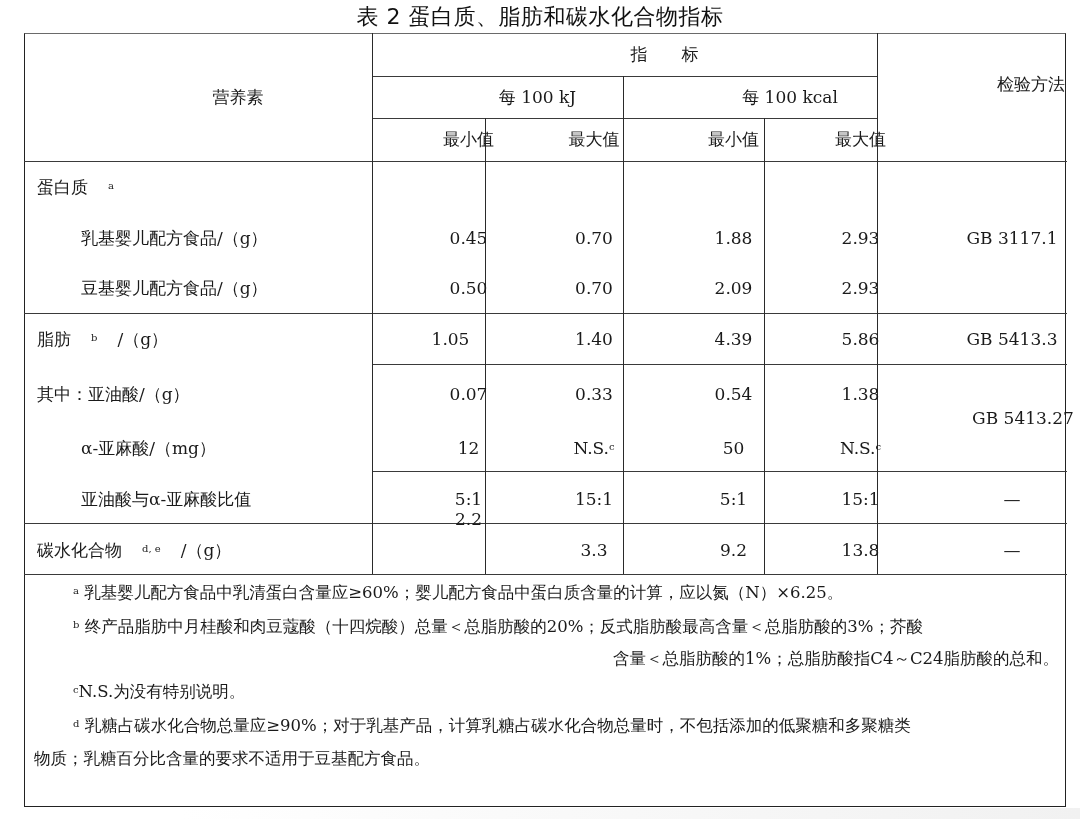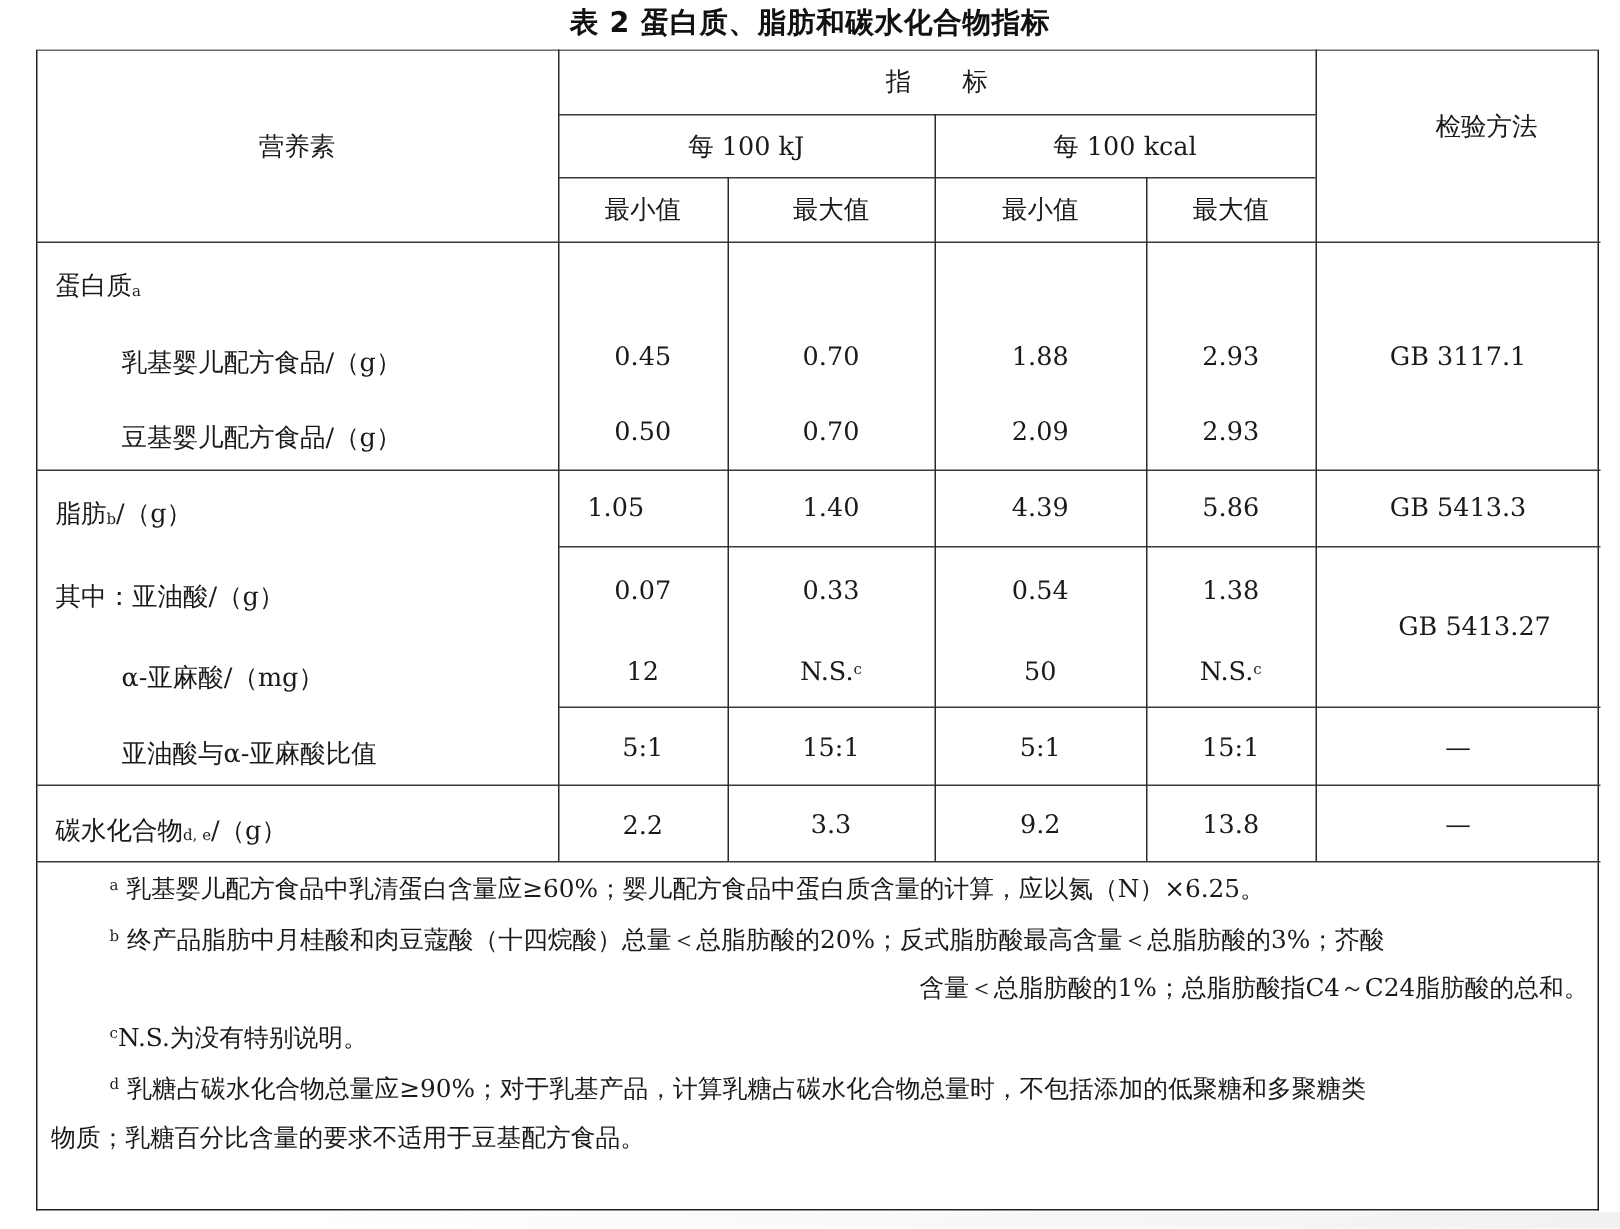--- a/index.html
+++ b/index.html
@@ -1,27 +1,27 @@
 <!DOCTYPE html>
 <html><head>
 <meta charset="utf-8">
 <style>
   html, body { margin:0; padding:0; background:#ffffff; }
   body { width:1080px; height:819px; position:relative; overflow:hidden;
          font-family:"DejaVu Serif","Liberation Serif",serif; color:#1a1a1a; }
   .title { position:absolute; left:0; top:2px; width:1080px; text-align:center;
-           font-family:"DejaVu Sans","Liberation Sans",sans-serif; font-weight:bold;
-           font-size:19px; color:#111; letter-spacing:0.5px; }
+           font-family:"DejaVu Sans","Liberation Sans",sans-serif; font-weight:normal;
+           font-size:22px; color:#111; letter-spacing:0.5px; }
   .hl { position:absolute; height:0; border-top:1.5px solid #3a3a3a; }
   .vl { position:absolute; width:0; border-left:1.5px solid #2a2a2a; }
   .outer { position:absolute; left:24px; top:33px; width:1042px; height:774px;
            border:1.5px solid #222; border-top-color:#6a6a6a; box-sizing:border-box; }
   .cell { position:absolute; display:flex; align-items:center; justify-content:center;
-          font-size:17px; white-space:nowrap; }
-  .lbl { position:absolute; font-size:17px; white-space:nowrap; display:flex; align-items:flex-end; }
+          font-size:17px; white-space:nowrap;padding-left:40px; }
+  .lbl { position:absolute; font-size:17px; white-space:nowrap; display:flex; align-items:center;gap:20px; }
   sup { font-size:10px; vertical-align:top; position:relative; top:-2px; }
   .note { position:absolute; left:34px; width:1025px; font-size:16.5px; line-height:32px; white-space:nowrap; }
   .shadow { position:absolute; left:180px; top:808px; width:900px; height:11px;
             background:linear-gradient(90deg,#ffffff,#f1f1f1); }
 </style>
 </head>
 <body>
 
 <div class="title">表 2  蛋白质、脂肪和碳水化合物指标</div>
 
@@ -102,21 +102,21 @@
   <div class="cell" style="left:764px;top:433px;width:113px;height:30px;">
     <span>N.S.</span>
       <sup>c</sup>
   </div>
 
   <div class="cell" style="left:372px;top:484px;width:113px;height:30px;">5:1</div>
   <div class="cell" style="left:485px;top:484px;width:138px;height:30px;">15:1</div>
   <div class="cell" style="left:623px;top:484px;width:141px;height:30px;">5:1</div>
   <div class="cell" style="left:764px;top:484px;width:113px;height:30px;">15:1</div>
 
-  <div class="cell" style="left:372px;top:536px;width:113px;height:30px;">2.2</div>
+  <div class="cell" style="left:372px;top:504px;width:113px;height:30px;">2.2</div>
   <div class="cell" style="left:485px;top:535px;width:138px;height:30px;">3.3</div>
   <div class="cell" style="left:623px;top:535px;width:141px;height:30px;">9.2</div>
   <div class="cell" style="left:764px;top:535px;width:113px;height:30px;">13.8</div>
 
   <div class="cell" style="left:877px;top:223px;width:190px;height:30px;">GB 3117.1</div>
   <div class="cell" style="left:877px;top:324px;width:190px;height:30px;">GB 5413.3</div>
   <div class="cell" style="left:877px;top:364px;width:190px;height:107px;margin-left:11px;">GB 5413.27</div>
   <div class="cell" style="left:877px;top:484px;width:190px;height:30px;">—</div>
   <div class="cell" style="left:877px;top:535px;width:190px;height:30px;">—</div>
 

